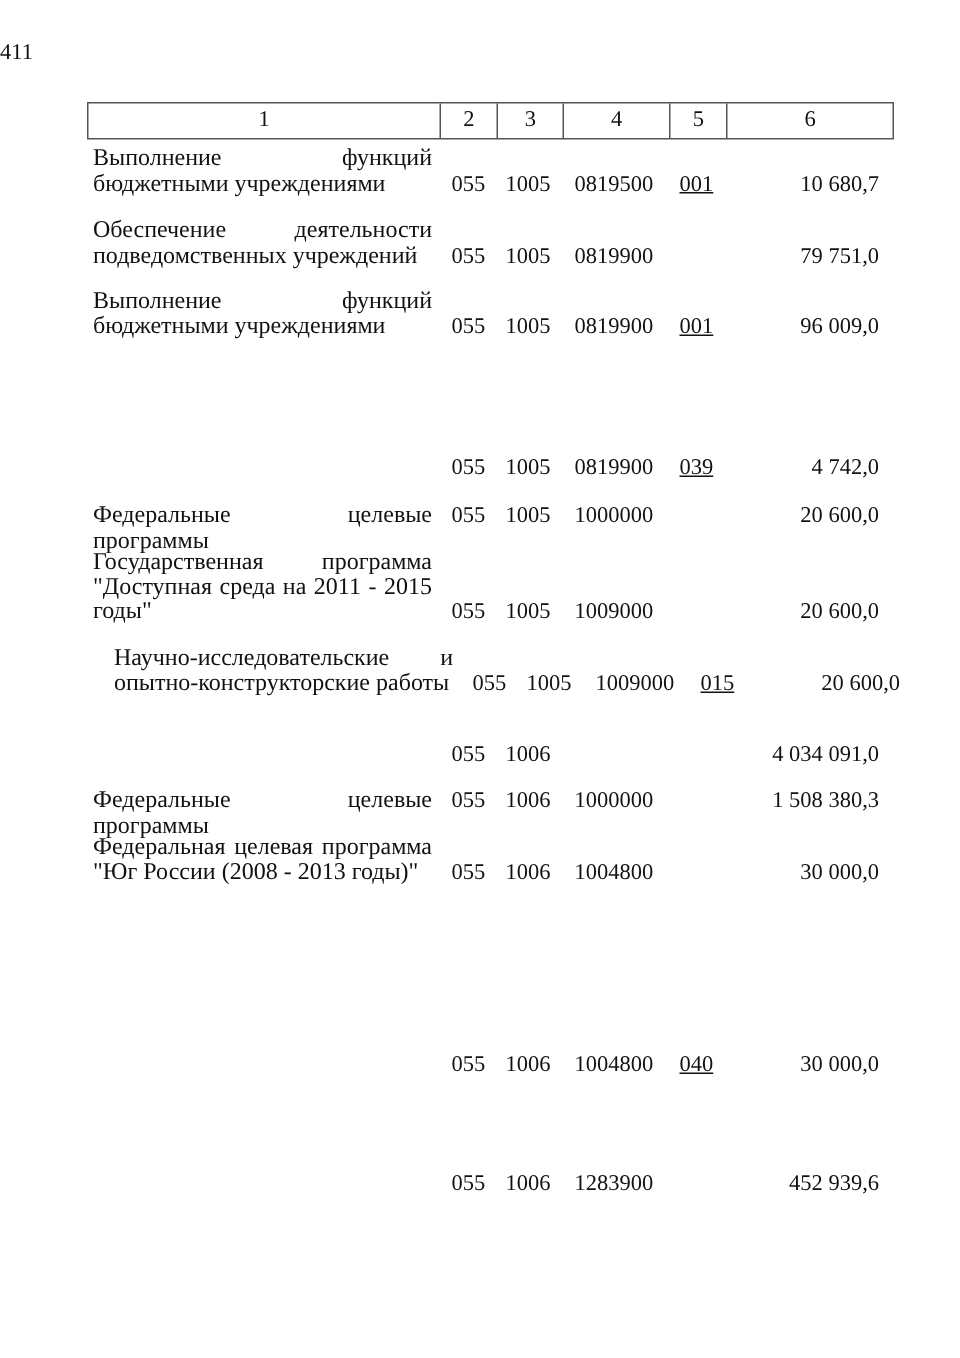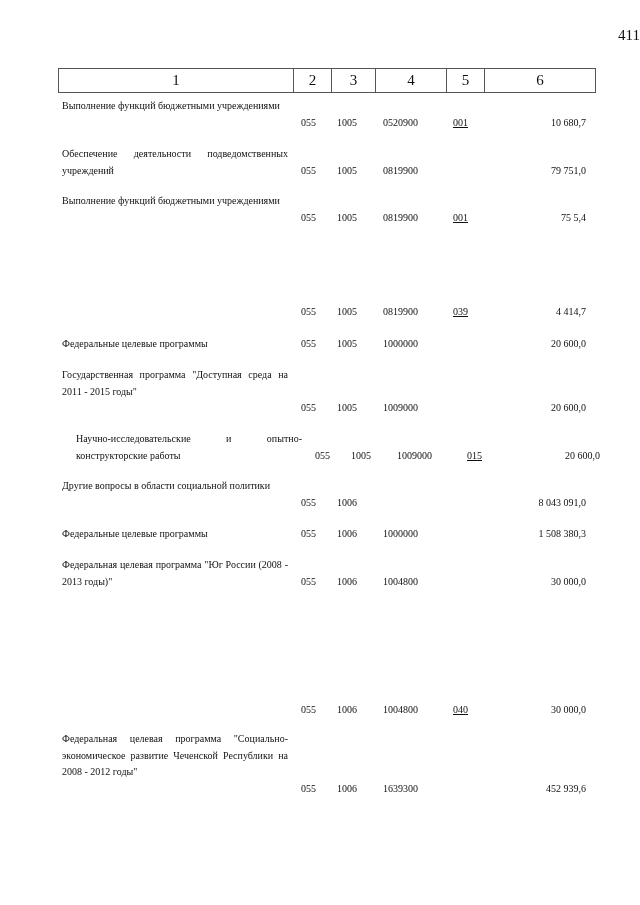--- a/index.html
+++ b/index.html
@@ -1,31 +1,31 @@
 <!DOCTYPE html>
 <html><head>
 <meta charset="utf-8">
 <style>
   html, body { margin: 0; padding: 0; background: #ffffff; }
   body { width: 640px; height: 905px; position: relative; overflow: hidden;
          font-family: "Liberation Serif", "DejaVu Serif", serif; color: #111; }
-  .page-num { position: absolute; top: 27px; left: 0; width: 640px; text-align: right;
+  .page-num { position: absolute; top: 27px; left: 0; width: 640px; text-align: left;
               font-size: 15px; }
   .hdr { position: absolute; top: 68px; left: 58px; width: 538px; height: 25px;
          border: 1px solid #555; box-sizing: border-box; display: flex; }
   .hdr > div { box-sizing: border-box; border-right: 1px solid #555; text-align: center;
                font-size: 15px; line-height: 23px; }
   .hdr > div:last-child { border-right: none; }
   .h1 { width: 235px; } .h2 { width: 38px; } .h3 { width: 44px; }
   .h4 { width: 71px; } .h5 { width: 38px; } .h6 { flex: 1; }
 
   .row { position: absolute; left: 0; width: 640px; }
-  .desc { position: absolute; left: 62px; width: 226px; font-size: 10px; line-height: 16.5px;
+  .desc { position: absolute; left: 62px; width: 226px; font-size: 16px; line-height: 16.5px;
           text-align: justify; text-align-last: left; }
-  .num { position: absolute; bottom: 0; font-size: 10px; line-height: 16.5px; white-space: nowrap; }
+  .num { position: absolute; bottom: 0; font-size: 15px; line-height: 16.5px; white-space: nowrap; }
   .c2 { left: 301px; } .c3 { left: 337px; } .c4 { left: 383px; } .c5 { left: 453px; text-decoration: underline; }
   .c6 { right: 54px; text-align: center; }
 </style>
 </head>
 <body>
 
 <div class="page-num">411</div>
 
 <div class="hdr">
   <div class="h1">1</div>
@@ -33,49 +33,49 @@
   <div class="h3">3</div>
   <div class="h4">4</div>
   <div class="h5">5</div>
   <div class="h6">6</div>
 </div>
 
 <div class="row" style="top:98px;height:33px;">
   <div class="desc">Выполнение функций бюджетными учреждениями</div>
   <span class="num c2">055</span>
   <span class="num c3">1005</span>
-  <span class="num c4">0520900</span>
+  <span class="num c4">0819500</span>
   <span class="num c5">001</span>
   <span class="num c6">10 680,7</span>
 </div>
 
 <div class="row" style="top:146px;height:33px;">
   <div class="desc">Обеспечение деятельности подведомственных учреждений</div>
   <span class="num c2">055</span>
   <span class="num c3">1005</span>
   <span class="num c4">0819900</span>
   <span class="num c5"></span>
   <span class="num c6">79 751,0</span>
 </div>
 
 <div class="row" style="top:193px;height:33px;">
   <div class="desc">Выполнение функций бюджетными учреждениями</div>
   <span class="num c2">055</span>
   <span class="num c3">1005</span>
   <span class="num c4">0819900</span>
   <span class="num c5">001</span>
-  <span class="num c6">75 5,4</span>
+  <span class="num c6">96 009,0</span>
 </div>
 
 <div class="row" style="top:238px;height:82.5px;">
   <span class="num c2">055</span>
   <span class="num c3">1005</span>
   <span class="num c4">0819900</span>
   <span class="num c5">039</span>
-  <span class="num c6">4 414,7</span>
+  <span class="num c6">4 742,0</span>
 </div>
 
 <div class="row" style="top:336px;height:16.5px;">
   <div class="desc">Федеральные целевые программы</div>
   <span class="num c2">055</span>
   <span class="num c3">1005</span>
   <span class="num c4">1000000</span>
   <span class="num c5"></span>
   <span class="num c6">20 600,0</span>
 </div>
@@ -92,26 +92,25 @@
 <div class="row" style="top:431px;height:33px;margin-left:14px;">
   <div class="desc">Научно-исследовательские и опытно-конструкторские работы</div>
   <span class="num c2">055</span>
   <span class="num c3">1005</span>
   <span class="num c4">1009000</span>
   <span class="num c5">015</span>
   <span class="num c6">20 600,0</span>
 </div>
 
 <div class="row" style="top:478px;height:33px;">
-  <div class="desc">Другие вопросы в области социальной политики</div>
   <span class="num c2">055</span>
   <span class="num c3">1006</span>
   <span class="num c4"></span>
   <span class="num c5"></span>
-  <span class="num c6">8 043 091,0</span>
+  <span class="num c6">4 034 091,0</span>
 </div>
 
 <div class="row" style="top:526px;height:16.5px;">
   <div class="desc">Федеральные целевые программы</div>
   <span class="num c2">055</span>
   <span class="num c3">1006</span>
   <span class="num c4">1000000</span>
   <span class="num c5"></span>
   <span class="num c6">1 508 380,3</span>
 </div>
@@ -127,19 +126,18 @@
 
 <div class="row" style="top:603px;height:115.5px;">
   <span class="num c2">055</span>
   <span class="num c3">1006</span>
   <span class="num c4">1004800</span>
   <span class="num c5">040</span>
   <span class="num c6">30 000,0</span>
 </div>
 
 <div class="row" style="top:731px;height:66px;">
-  <div class="desc">Федеральная целевая программа "Социально-экономическое развитие Чеченской Республики на 2008 - 2012 годы"</div>
   <span class="num c2">055</span>
   <span class="num c3">1006</span>
-  <span class="num c4">1639300</span>
+  <span class="num c4">1283900</span>
   <span class="num c5"></span>
   <span class="num c6">452 939,6</span>
 </div>
 
 </body></html>

